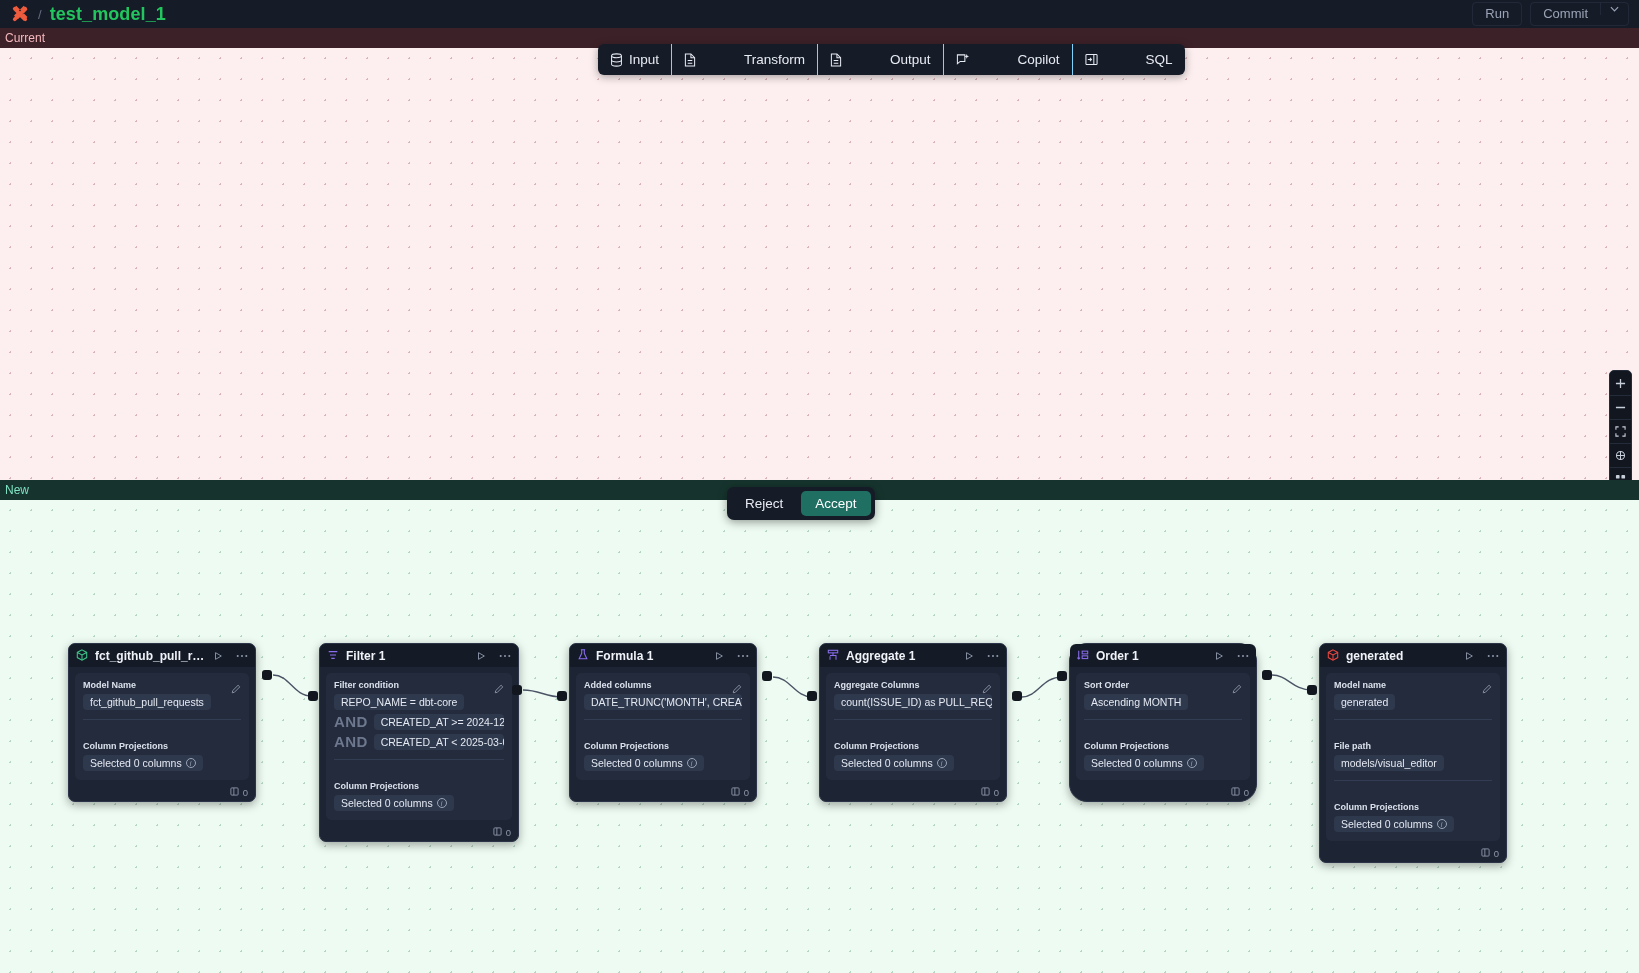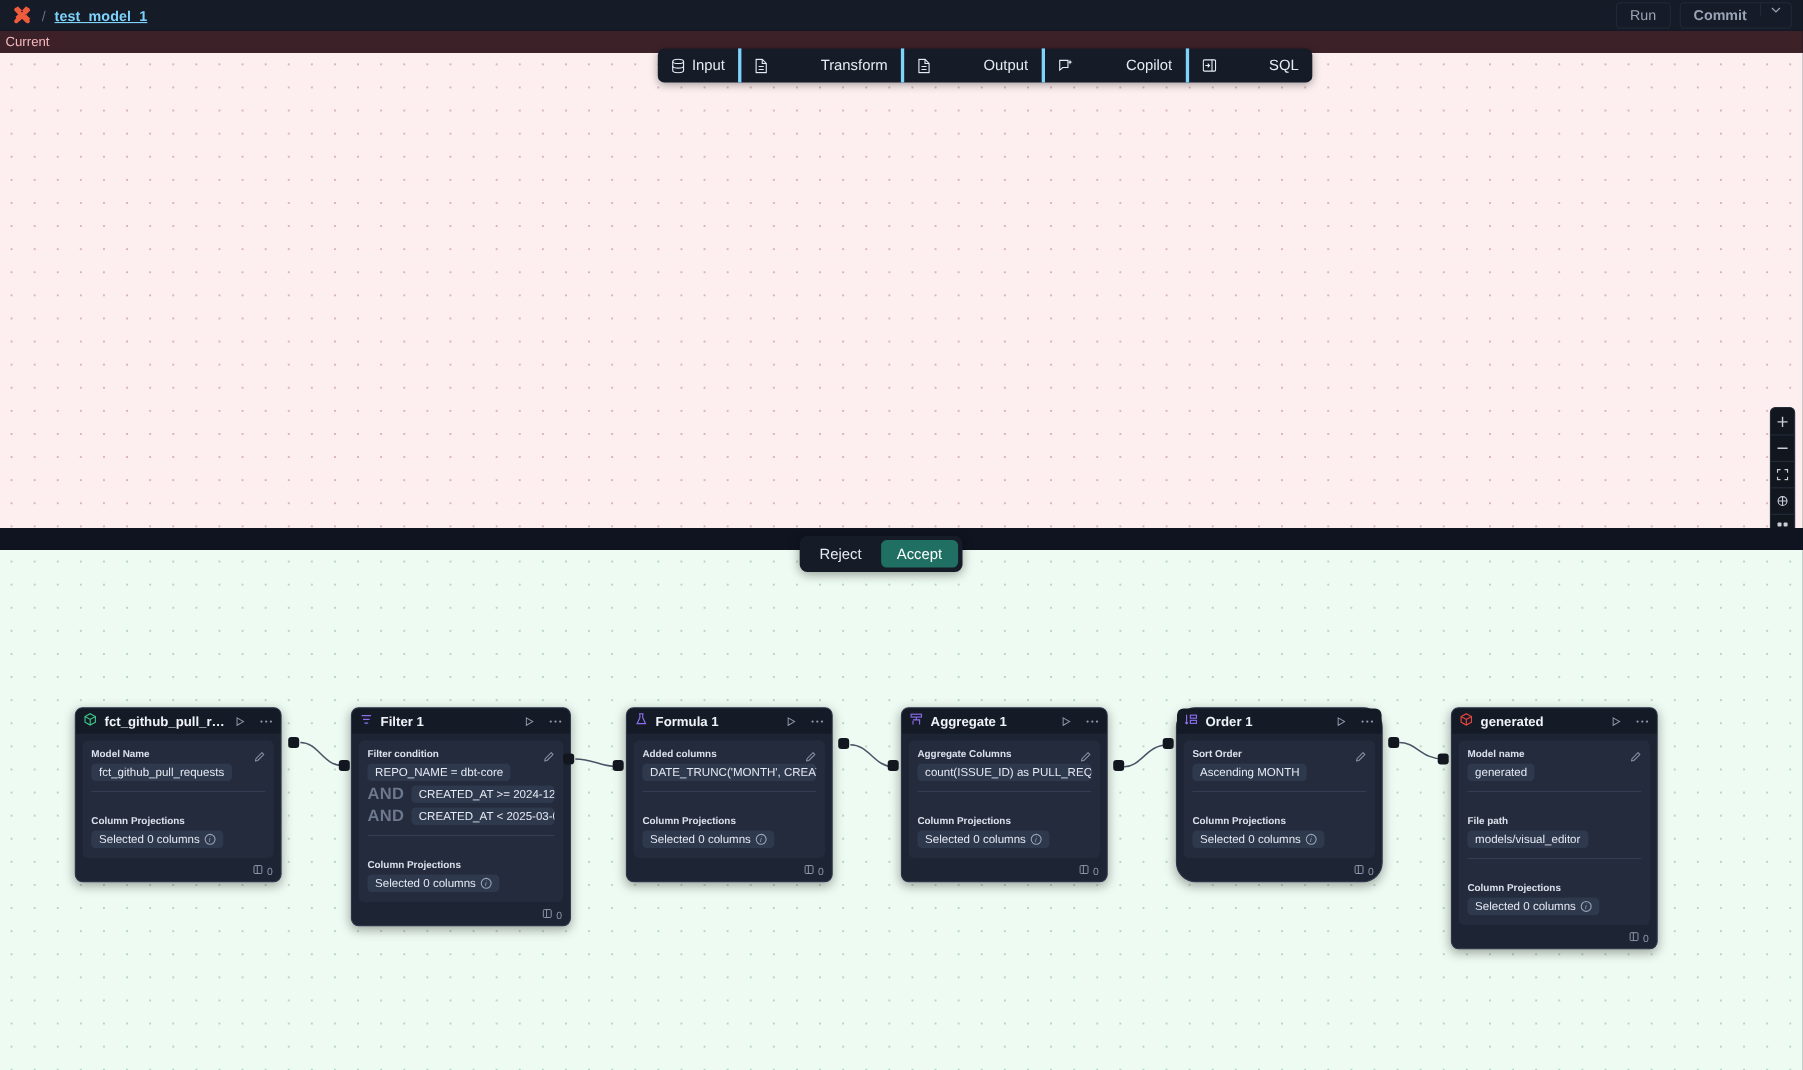--- a/index.html
+++ b/index.html
@@ -13,28 +13,28 @@
 
   
   .topbar {
     position: absolute; left: 0; top: 0; width: 1639px; height: 28px;
     background: #161b28; display: flex; align-items: center;
     padding: 0 10px; z-index: 60;
   }
   .logo { width: 20px; height: 20px; display: flex; align-items: center; justify-content: center; }
   .logo svg { display: block; }
   .crumb-sep { color: #646e82; font-size: 13px; margin: 0 8px; }
-  .crumb-title { color: #7dd3fc; font-size: 13px; font-weight: bold; letter-spacing: .1px; text-decoration: underline; }
+  .crumb-title { color: #22c55e; font-size: 18px; font-weight: bold; letter-spacing: .1px; }
   .topbar-right { margin-left: auto; display: flex; align-items: center; gap: 8px; }
   .btn-outline {
     border: 1px solid #39415260; color: #9aa4b6; background: transparent;
     font-size: 13px; padding: 3px 12px; border-radius: 4px;
     font-family: "Liberation Sans", sans-serif; line-height: 16px;
   }
-  .commit-group { display: flex; align-items: flex-start; border: 1px solid #39415260; border-radius: 4px; font-weight: bold; }
+  .commit-group { display: flex; align-items: flex-start; border: 1px solid #39415260; border-radius: 4px; }
   .commit-group .commit-label { color: #9aa4b6; font-size: 13px; padding: 3px 12px; line-height: 16px; }
   .commit-group .commit-caret {
     color: #9aa4b6; font-size: 10px; padding: 3px 9px; line-height: 16px;
     border-left: 1px solid #39415260; display: flex; align-items: center;
   }
 
   
   .pane { position: absolute; left: 0; width: 1639px; overflow: hidden; }
   .pane-current { top: 28px; height: 452px; }
   .pane-new { top: 480px; height: 493px; }
@@ -64,21 +64,21 @@
   
   .toolbar {
     position: absolute; left: 598px; top: 44px; height: 31px;
     background: #161b28; border-radius: 6px; display: flex; align-items: center;
     z-index: 70; box-shadow: 0 2px 8px rgba(0,0,0,.35);
   }
   .tool {
     display: flex; align-items: center; gap: 6px; color: #e7ebf2;
     font-size: 13.5px; padding: 0 12px; height: 31px;
   }
-  .tool + .tool { border-left: 3px solid #7dd3fc; gap: 48px; }
+  .tool + .tool { border-left: 1px solid #7dd3fc; gap: 48px; }
   .tool svg { display: block; flex: none; }
 
   
   .decision {
     position: absolute; left: 727px; top: 487px;
     background: #161b28; border-radius: 7px; display: flex; align-items: center;
     padding: 4px; gap: 4px; z-index: 80; box-shadow: 0 2px 10px rgba(0,0,0,.4);
   }
   .decision button {
     font-family: Liberation Sans, sans-serif; font-size: 13.5px;
@@ -207,20 +207,21 @@
           <rect x="1" y="1" width="4" height="4" rx="1"></rect>
             <rect x="7" y="1" width="4" height="4" rx="1"></rect>
           <rect x="1" y="7" width="4" height="4" rx="1"></rect>
             <rect x="7" y="7" width="4" height="4" rx="1"></rect>
           </svg>
       </div>
     </div>
   </div>
 
   <div class="pane pane-new">
+    <div class="pane-header">New</div>
     <div class="canvas">
 
       <svg class="wires">
         <g fill="none" stroke="#4b5466" stroke-width="1.4">
           <path d="M273 175 C 290 175, 293 196, 312 196"></path>
           <path d="M523 190 C 540 190, 545 197, 562 197"></path>
           <path d="M773 177 C 790 177, 795 197, 812 197"></path>
           <path d="M1022 197 C 1038 197, 1042 177, 1062 177"></path>
           <path d="M1272 175 C 1288 175, 1292 190, 1312 190"></path>
         </g>

